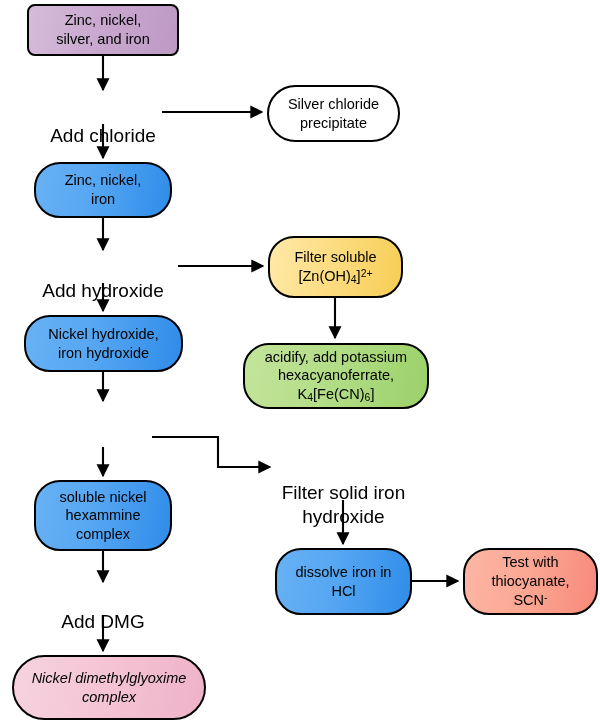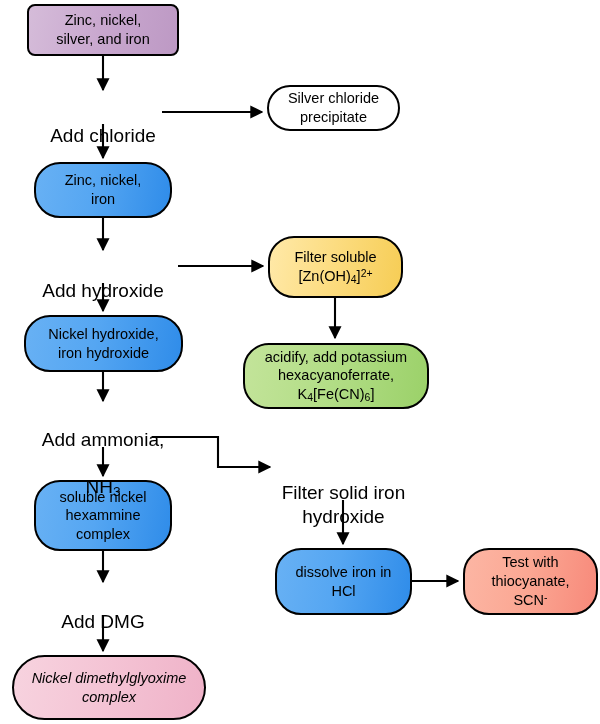--- a/index.html
+++ b/index.html
@@ -107,21 +107,21 @@
 
       <path d="M 103 615 L 103 651"></path>
     </g>
   </svg>
 
   <div class="node shape-rect fill-purple" style="left:27px; top:4px; width:152px; height:52px;">
     <span class="txt" style="white-space: pre-line;">Zinc, nickel,
 silver, and iron</span>
   </div>
 
-  <div class="node shape-pill fill-white" style="left:267px; top:85px; width:133px; height:46px;">
+  <div class="node shape-pill fill-white" style="left:267px; top:85px; width:133px; height:57px;">
     <span class="txt" style="white-space: pre-line;">Silver chloride
 precipitate</span>
   </div>
 
   <div class="node shape-round fill-blue" style="left:34px; top:162px; width:138px; height:56px;">
     <span class="txt" style="white-space: pre-line;">Zinc, nickel,
 iron</span>
   </div>
 
   <div class="node shape-round fill-yellow" style="left:268px; top:236px; width:135px; height:62px;">
@@ -169,24 +169,20 @@
   </div>
 
   <div class="edge-label" style="left:23px; top:100px; width:160px;">
     <span>Add chloride</span>
   </div>
 
   <div class="edge-label" style="left:18px; top:255px; width:170px;">
     <span>Add hydroxide</span>
   </div>
 
-  <div class="edge-label" style="left:23px; top:404px; width:160px;">
-    <span>Add ammonia,</span><br>
-    <span>NH<sub>3</sub></span>
-  </div>
 
   <div class="edge-label" style="left:276px; top:457px; width:135px;">
     <span style="white-space: pre-line;">Filter solid iron
 hydroxide</span>
   </div>
 
   <div class="edge-label" style="left:28px; top:586px; width:150px;">
     <span>Add DMG</span>
   </div>
 

